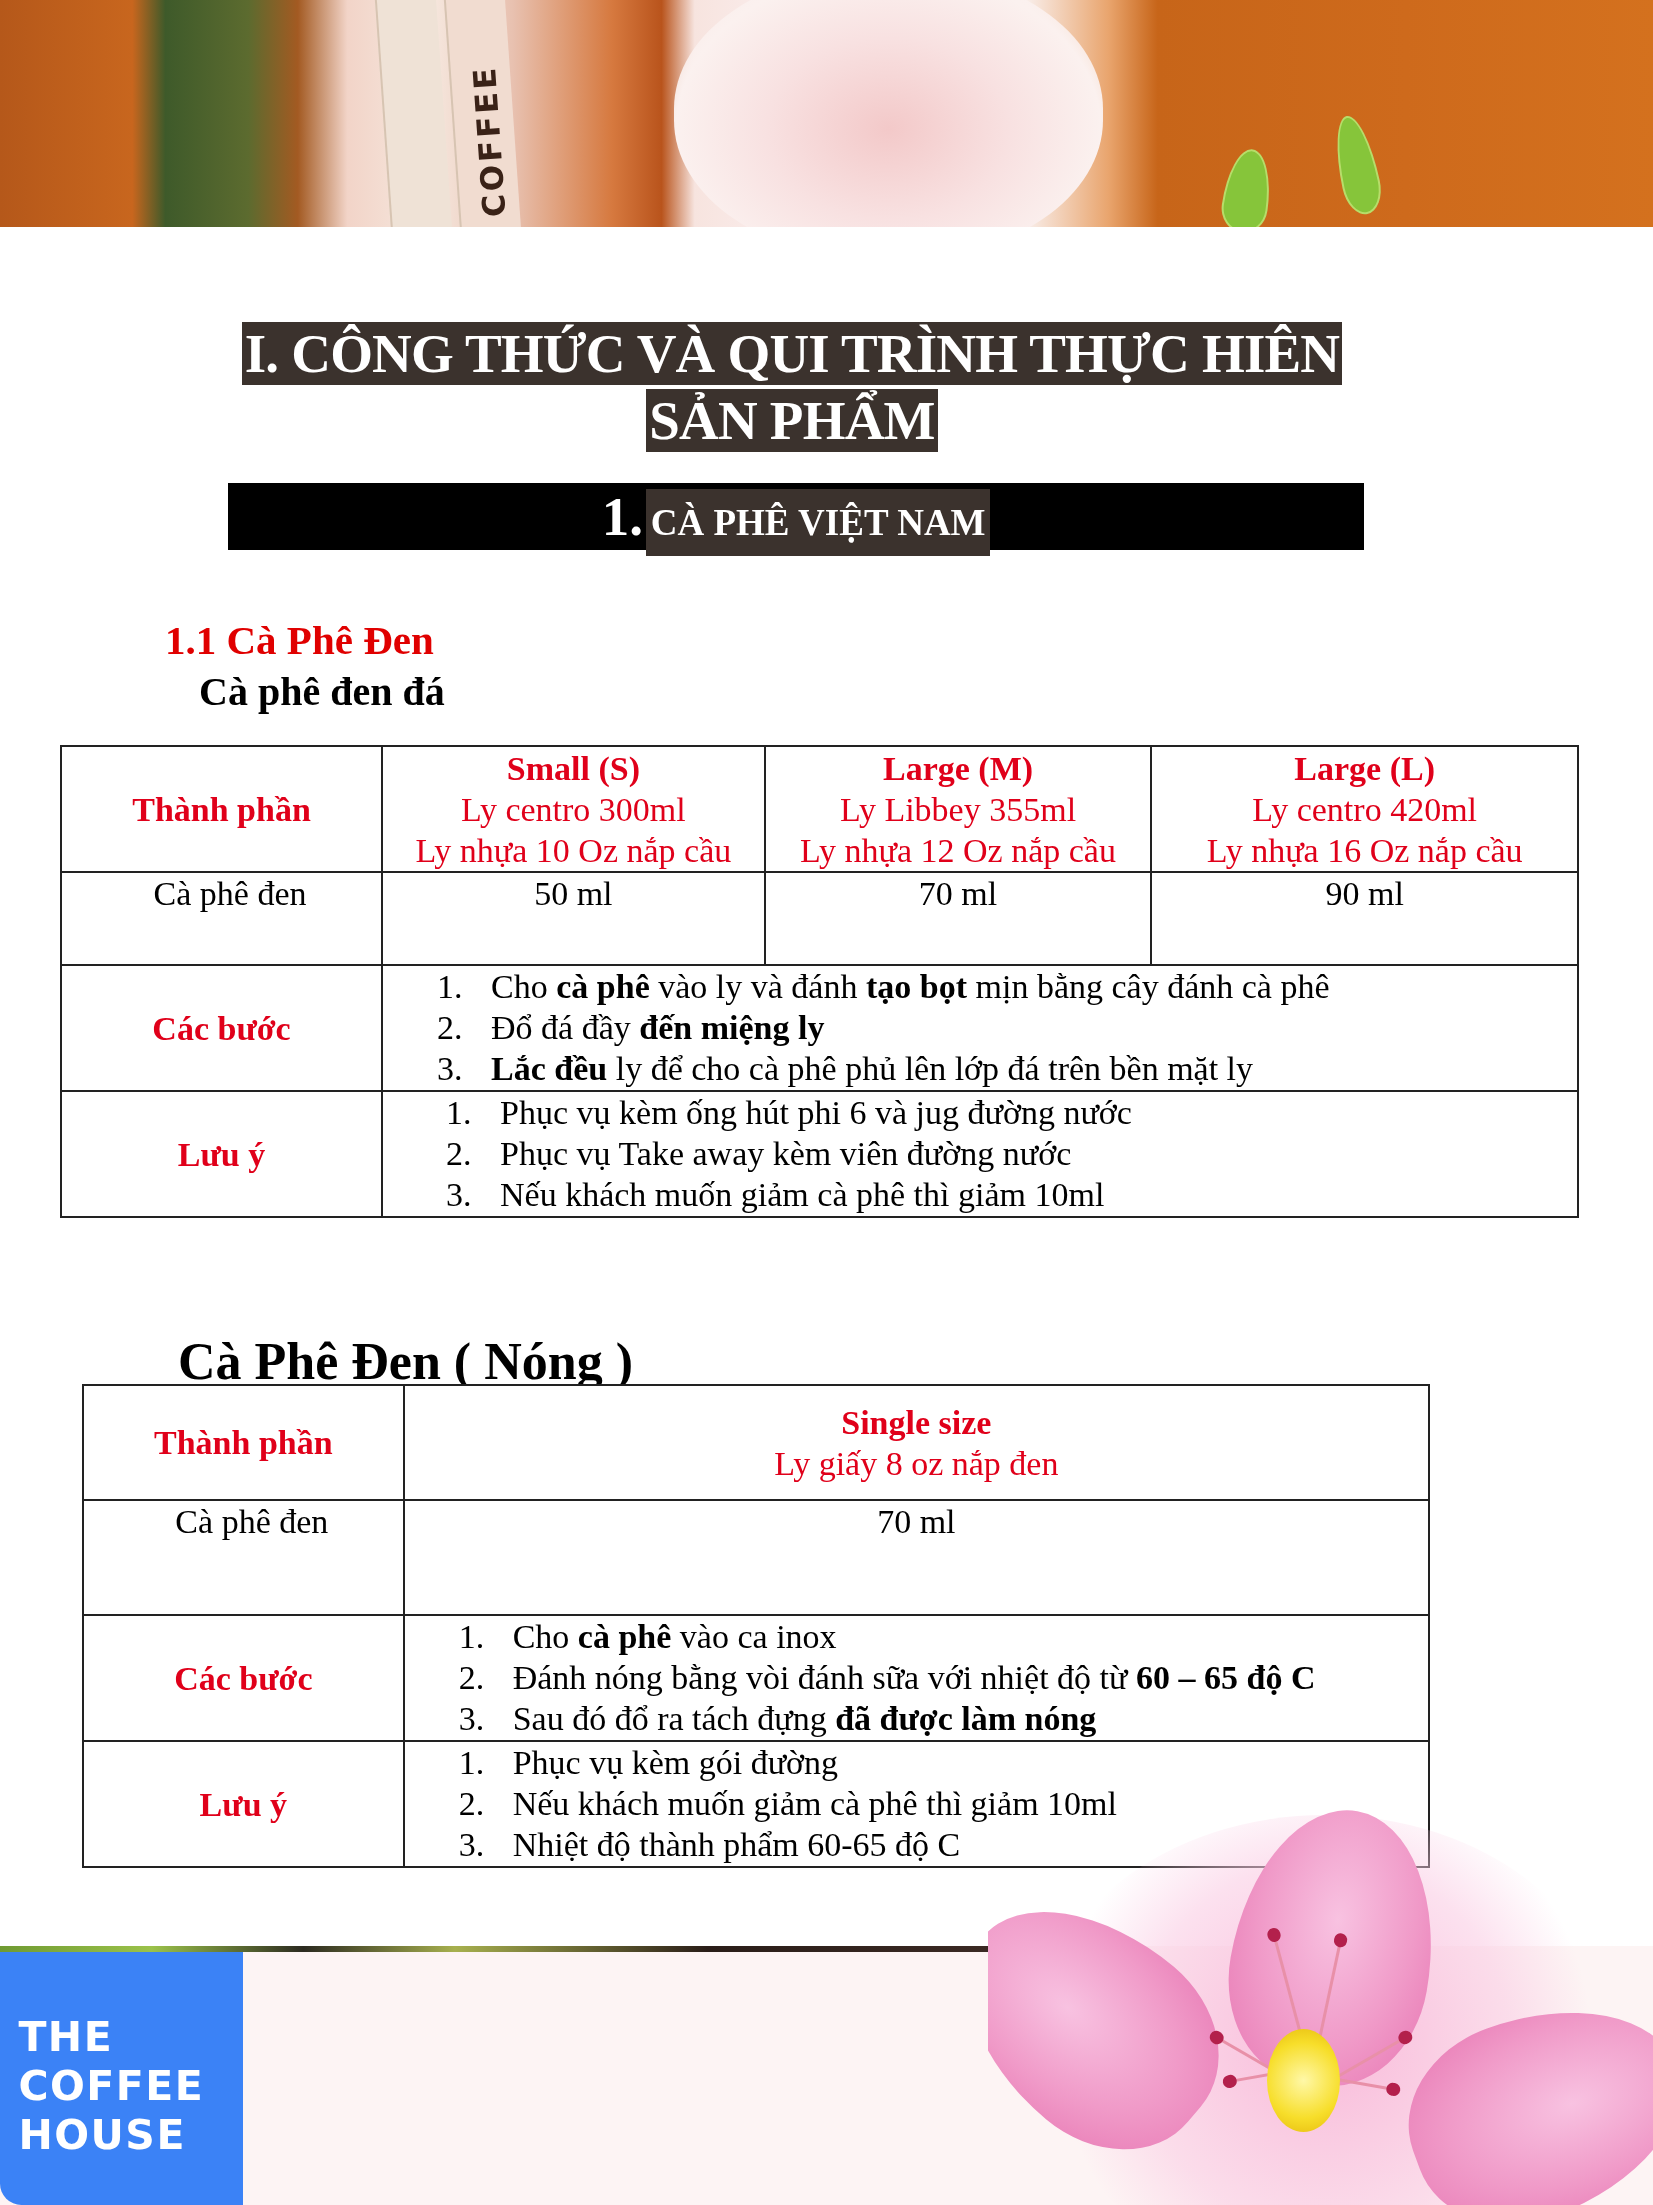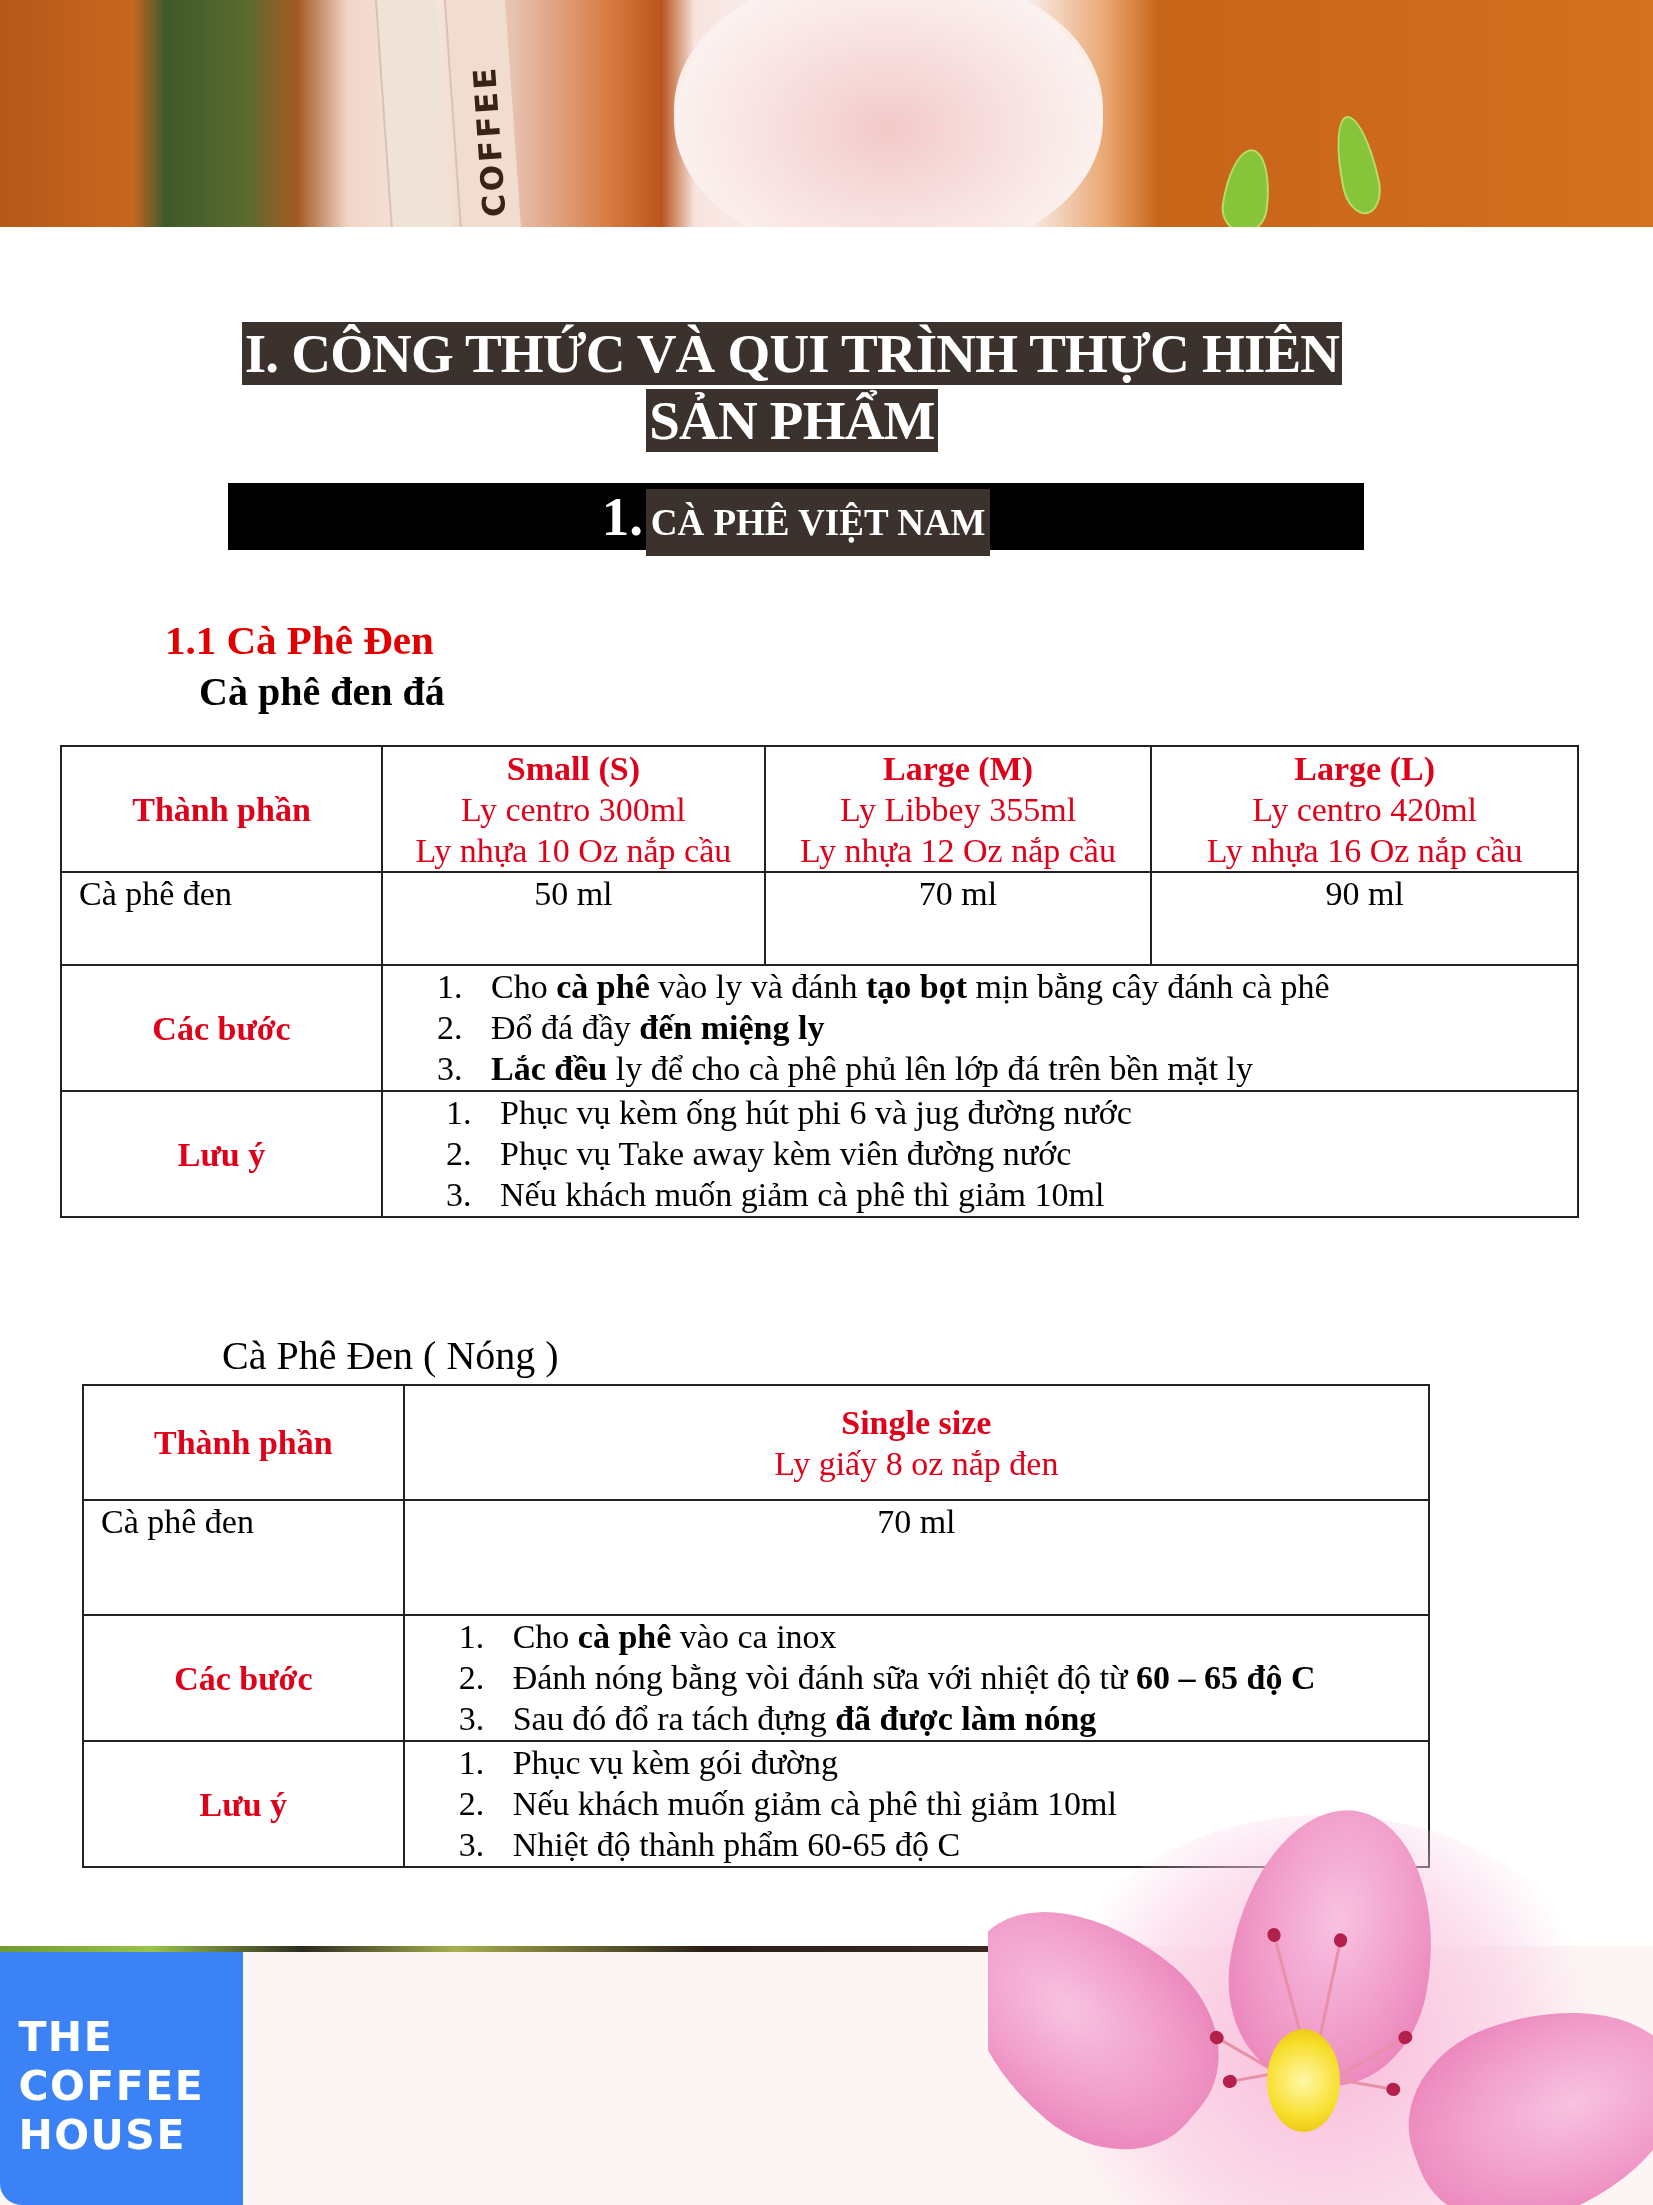--- a/index.html
+++ b/index.html
@@ -54,30 +54,30 @@
     font-size: 37px; line-height: 67px; padding: 0 4.6px; text-align: center;
   }
 
   .sub-red {
     position: absolute; left: 165px; top: 616px; color: #e00000; font-weight: bold; font-size: 41px;
   }
   .sub-black {
     position: absolute; left: 199px; top: 668px; color: #000; font-weight: bold; font-size: 40px;
   }
   .sub-black-2 {
-    position: absolute; left: 178px; top: 1332px; color: #000; font-weight: normal; font-size: 40px; margin-left: 44px;
+    position: absolute; left: 178px; top: 1332px; color: #000; font-weight: bold; font-size: 52px;
   }
 
   
   table.recipe { position: absolute; border-collapse: collapse; background: #fff; }
   table.recipe td { border: 2.3px solid #222; vertical-align: top; font-size: 34px; line-height: 41px; }
   table.recipe td.lbl-red { color: #e0001a; font-weight: bold; text-align: center; vertical-align: middle; }
   table.recipe td.hdr { color: #e0001a; text-align: center; vertical-align: middle; }
   table.recipe td.hdr .size { font-weight: bold; }
-  table.recipe td.ingr { padding-left: 17px; }
+  table.recipe td.ingr { padding-left: 17px; text-align: center; }
   table.recipe td.amount { text-align: center; }
   ol.steps { list-style: none; padding-left: 54px; }
   ol.steps li { display: flex; white-space: nowrap; }
   ol.steps li .n { display: inline-block; width: 54px; }
   b { font-weight: bold; }
 
   .t1 { left: 60px; top: 745px; width: 2285px; }
   .t1 { width: 1519px; }
   .t2 { left: 82px; top: 1384px; width: 1348px; }
 

